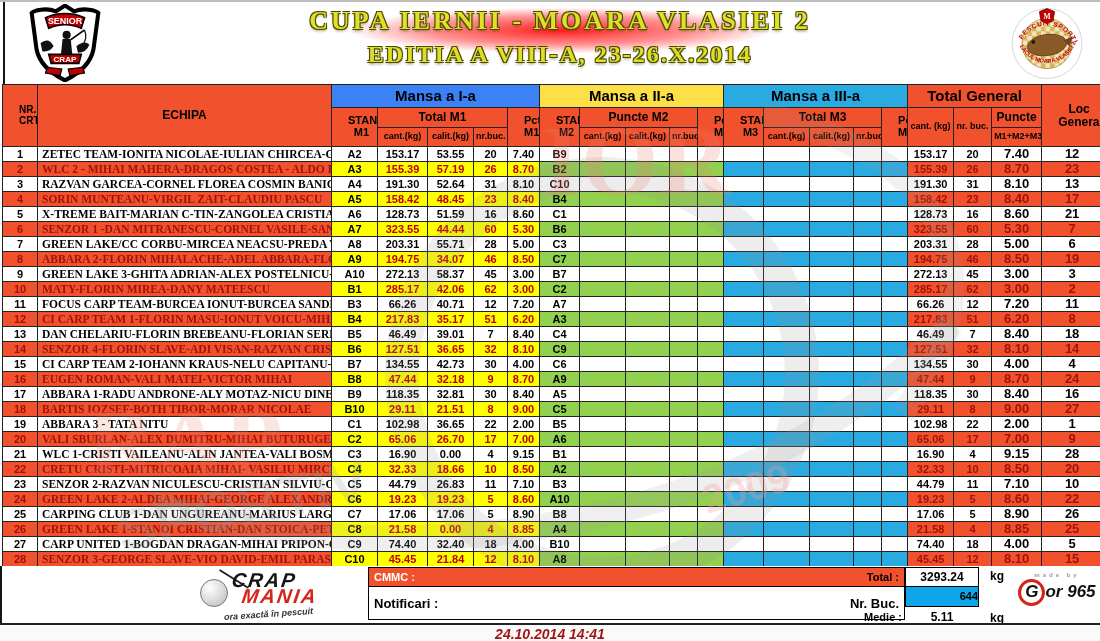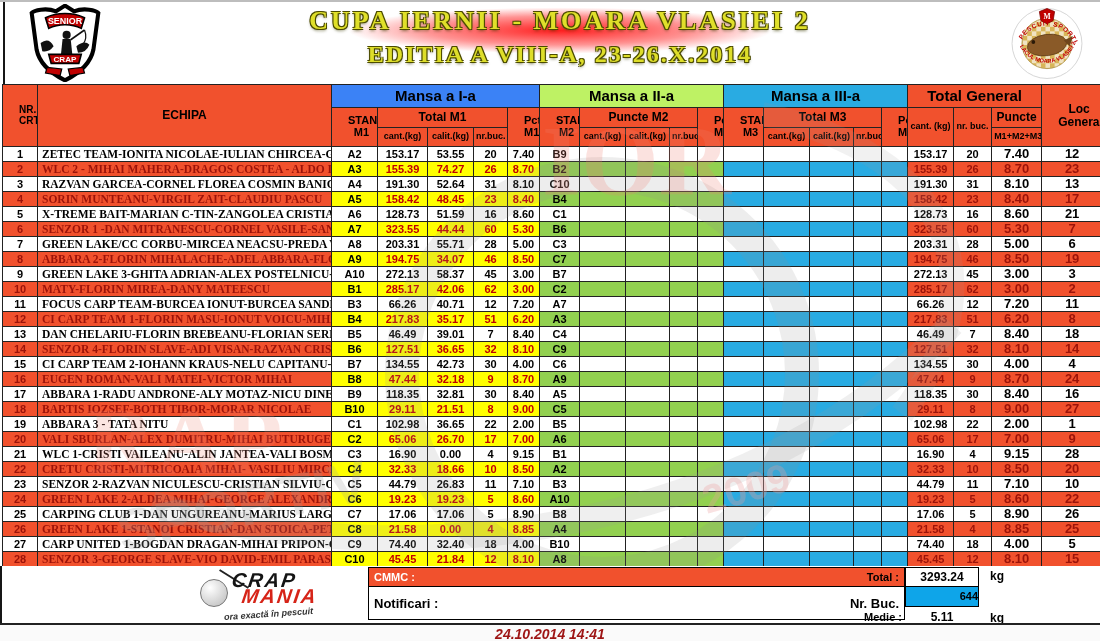--- a/index.html
+++ b/index.html
@@ -22,21 +22,21 @@
   
   .table-zone{position:absolute;top:82px;left:2px;}
   table{border-collapse:collapse;table-layout:fixed;width:1100px;}
   th,td{border:1px solid #222;padding:0 2px;overflow:hidden;box-sizing:border-box;text-align:center;color:#000;}
   thead th{font-weight:bold;background:#f1512d;line-height:1.05;}
   .hr1 th{height:23px;}
   .hr2 th{height:20px;}
   .hr3 th{height:19px;font-size:9px;}
   .band{font-size:15px;}
   .h-yellow{background:#3b82f6;}
-  .h-green{background:#bef264;}
+  .h-green{background:#fde047;}
   .h-blue{background:#29abe2;}
   .pre{white-space:pre-line;padding-left:16px;}
   .sm{font-size:11px;}
   .xs{font-size:9px;}
   .h-echipa{font-size:12px;}
   .h-nr{font-size:10px;}
   .h-tg{font-size:15px;}
   .h-loc{font-size:12px;}
   .h-tot{font-size:12px;}
   .h-puncte{font-size:12px;}
@@ -240,21 +240,21 @@
             <td class="cg">153.17</td>
             <td class="ng">20</td>
             <td class="pg">7.40</td>
             <td class="loc">12</td>
           </tr>
           <tr class="even">
             <td class="nr">2</td>
             <td class="name">WLC 2 - MIHAI MAHERA-DRAGOS COSTEA - ALDO IVAN</td>
             <td class="s1">A3</td>
             <td class="v1">155.39</td>
-            <td class="v1">74.27</td>
+            <td class="v1">57.19</td>
             <td class="v1">26</td>
             <td class="p1">8.70</td>
             <td class="s2">B2</td>
             <td class="m2"></td>
             <td class="m2"></td>
             <td class="m2"></td>
             <td class="m2p"></td>
             <td class="s3"></td>
             <td class="m3"></td>
             <td class="m3"></td>
@@ -897,18 +897,22 @@
       <span>Nr. Buc.</span>
     </div>
     <div class="medie-label">Medie :</div>
 
     <div class="tg-val1">3293.24</div>
     <div class="tg-val2">644</div>
     <div class="tg-val3">5.11</div>
     <div class="kg1">kg</div>
     <div class="kg2">kg</div>
 
+    <div class="gor">
+      <div class="gor-madeby">made by</div>
+      <div class="gor-name"><span class="gor-g">G</span><span>or 965</span></div>
+    </div>
   </div>
 
   <div class="datebar">
     <span class="date">24.10.2014 14:41</span>
   </div>
 </div>
 
 </body></html>

